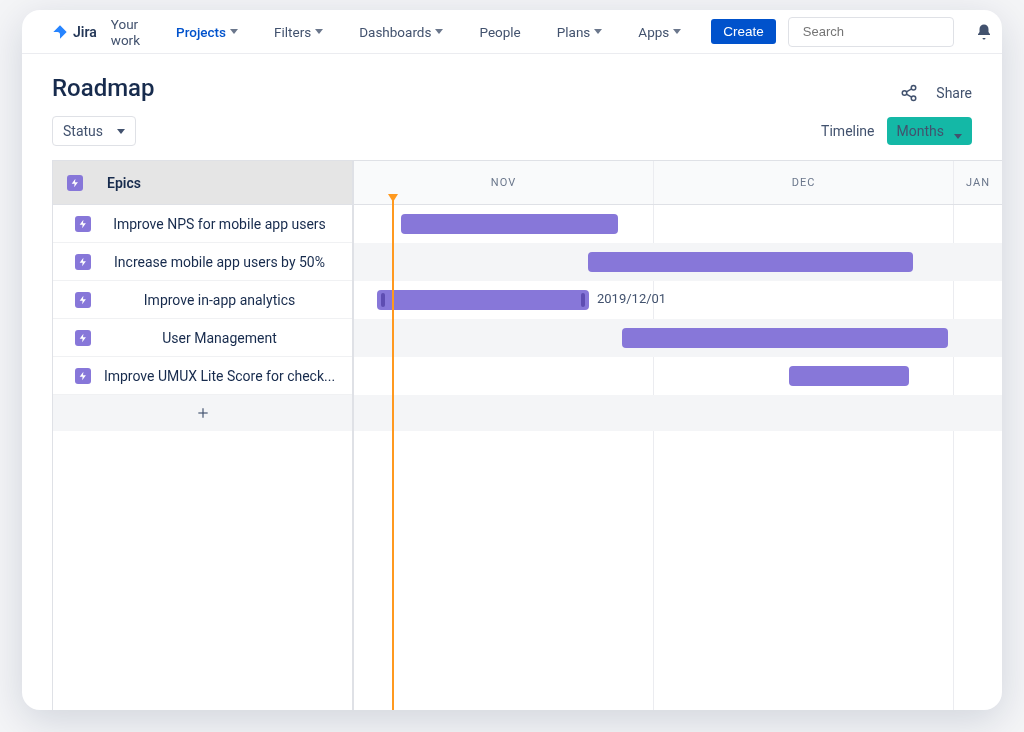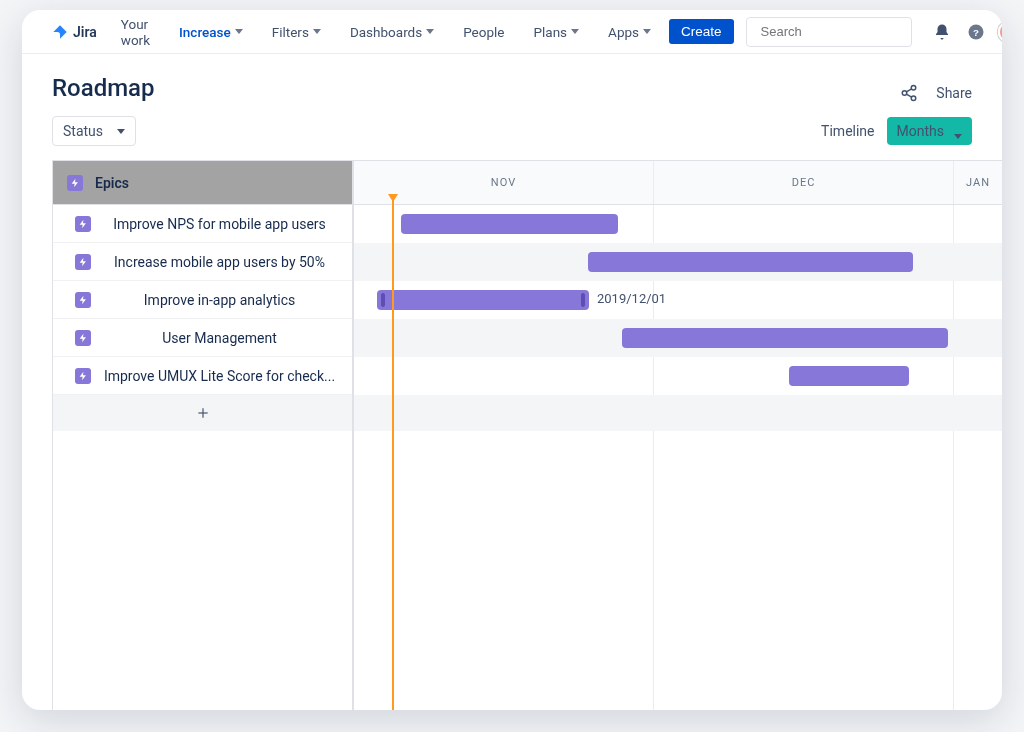--- a/index.html
+++ b/index.html
@@ -31,41 +31,41 @@
     border-bottom: 1px solid #ebecf0;
     gap: 6px;
   }
   .apps-icon {
     width: 18px; height: 18px;
     display: inline-block;
     background:
       radial-gradient(circle, #42526e 1.4px, transparent 1.5px) 0 0 / 6px 6px;
     margin-right: 6px;
   }
-  .logo-wrap { display: flex; align-items: flex-end; gap: 5px; margin-right: 10px;}
+  .logo-wrap { display: flex; align-items: flex-end; gap: 5px; }
   .jira-logo {
     width: 16px; height: 16px;
     color: #2684ff;
   }
   .logo-text { font-weight: 600; color: #253858; font-size: 14px; }
-  .nav-items { display: flex; align-items: center; gap: 13px; }
+  .nav-items { display: flex; align-items: center; gap: 20px; }
   .nav-item {
     font-size: 13.5px;
     color: #42526e;
     padding: 4px 8px;
     border-radius: 3px;
     cursor: pointer;
     display: inline-flex; align-items: center; gap: 4px;
   }
   .nav-item .chev { font-size: 10px; color: #6b778c; }
   .nav-item.active { color: #0052cc; font-weight: 500; }
   .create-btn {
     background: #0052cc; color: #fff; font-size: 13.5px; font-weight: 500;
     padding: 5px 12px; border: none; border-radius: 3px; cursor: pointer;
-    margin-left: 4px;
+    margin-left: 16px;
   }
   .spacer { flex: 1; }
   .search {
     width: 166px; height: 30px;
     border: 1px solid #dfe1e6; border-radius: 4px;
     display: flex; align-items: center; padding: 0 8px; gap: 6px;
     color: #6b778c;
   }
   .search input { border: none; outline: none; font-size: 13px; flex:1; color: #42526e; background: transparent;}
   .right-icons { display: flex; align-items: center; gap: 10px; margin-left: 12px;}
@@ -90,22 +90,22 @@
   }
 
   
   .roadmap-body {
     flex:1; margin-left: 30px; border-top: 1px solid #dfe1e6; border-left:1px solid #dfe1e6;
     position: relative; overflow: hidden;
   }
   .lanes { display:flex; height:100%; }
   .side-col { width: 301px; border-right: 2px solid #dfe1e6; display:flex; flex-direction:column; }
   .side-header {
-    height: 44px; display:flex; align-items:center; gap:12px;
-    padding: 0 14px; border-bottom:1px solid #dfe1e6; background:#a3a3a3;
+    height: 44px; display:flex; align-items:center; gap:24px;
+    padding: 0 14px; border-bottom:1px solid #dfe1e6; background:#e5e5e5;
   }
   .epic-badge { width:16px; height:16px; background:#8777d9; border-radius:3px; display:inline-flex; align-items:center; justify-content:center; color:#fff;}
   .epic-badge svg { width:10px; height:10px; }
   .side-header-title { font-size:14px; font-weight:600; color:#172b4d;}
   .epic-row { height:38px; display:flex; align-items:center; gap:10px; padding: 0 14px 0 22px; font-size:14px; color:#172b4d; border-bottom:1px solid #f0f1f3;text-align:center;}
   .epic-row:nth-child(odd){ }
   .epic-row .label { overflow:hidden; text-overflow:ellipsis; white-space:nowrap; flex:1; }
   .add-row { height:36px; display:flex; align-items:center; justify-content:center; color:#42526e; cursor:pointer; background:#f4f5f7;}
 
   .timeline-col { flex:1; position:relative; overflow:hidden; }
@@ -145,21 +145,21 @@
       <svg class="jira-logo" viewBox="0 0 24 24" fill="currentColor">
           <path d="M12 2 L22 12 L12 22 L12 16 A4 4 0 0 0 8 12 L2 12 Z"></path>
         </svg>
       <span class="logo-text">Jira</span>
     </span>
     <span class="nav-items" id="nav-items">
         <span class="nav-item">
           <span>Your work</span>
         </span>
         <span class="nav-item active">
-          <span>Increase</span>
+          <span>Projects</span>
           <span class="chev chev-down"></span>
         </span>
         <span class="nav-item">
           <span>Filters</span>
           <span class="chev chev-down"></span>
         </span>
         <span class="nav-item">
           <span>Dashboards</span>
           <span class="chev chev-down"></span>
         </span>

